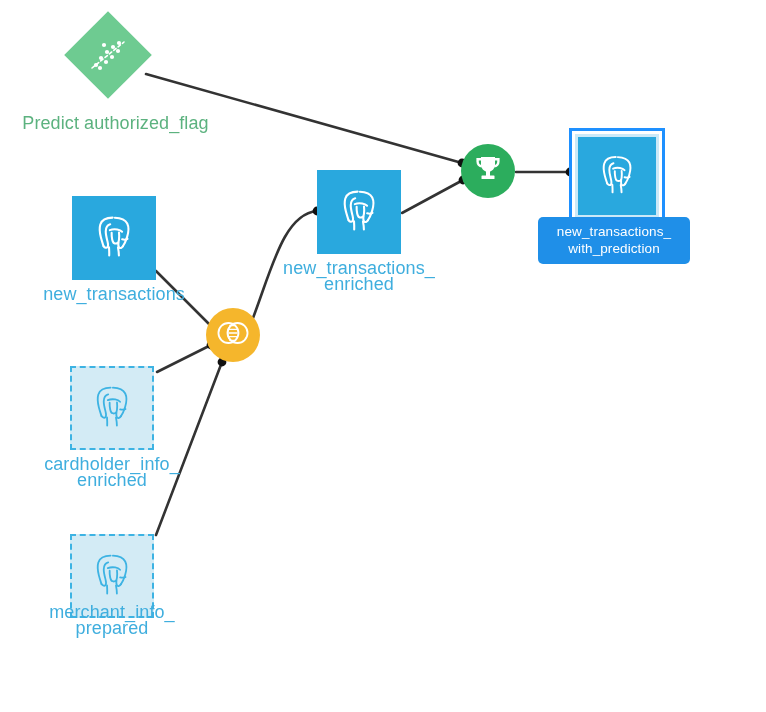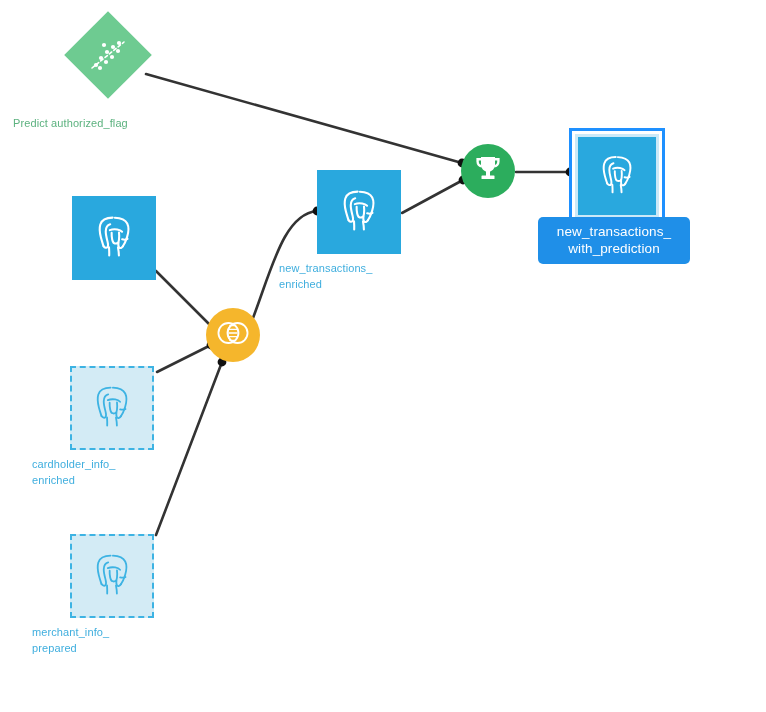--- a/index.html
+++ b/index.html
@@ -86,21 +86,22 @@
     display: flex;
     align-items: center;
     justify-content: center;
   }
   .recipe-circle.join   { background: #f5b62c; }
   .recipe-circle.score  { background: #2cad5d; }
 
   
   .node-label {
     position: absolute;
-    font-size: 11px;
+    text-align: center;
+    font-size: 18px;
     line-height: 16px;
     white-space: pre-line;
     letter-spacing: 0.1px;
   }
   .node-label.dataset-label { color: #3faede; }
   .node-label.recipe-label  { color: #5cb27f; }
 
   .node-label.pill {
     background: #1f8fe8;
     color: #ffffff;
@@ -180,20 +181,21 @@
             <path d="M37.5 25.9c.3 2.6.3 5.6 0 8-.2 1.6-.6 2.9-1.2 3.6"></path>
             <path d="M31.5 37.3c1.5.9 3.4.9 4.8 0"></path>
             <path d="M26.5 42.3c.2 3.2.3 6.7.2 9.1"></path>
             <path d="M36.4 42.6c.6 3 1 6.3 1 8.8"></path>
             <path d="M41 33.5c2.3.6 4.6.4 5.9-.5"></path>
           </g>
         </svg>
       </span>
     </div>
   </div>
+  <div class="node-label dataset-label" style="left:34px; top:286px; width:160px;">new_transactions</div>
 
   <div class="node" style="left:70px; top:366px;">
     <div class="ds-box dashed">
       <span>
         <svg width="58" height="58" viewBox="0 0 64 64">
           <g fill="none" stroke="#3db3e3" stroke-width="2.0" stroke-linecap="round" stroke-linejoin="round">
             <path d="M30.5 9.5c-7.6 0-12.2 3.1-13.6 7.6-1.3 4.2-.6 9.4.6 14.2 1 4 2.3 7.6 2.9 9.6"></path>
             <path d="M20.4 40.9c1.4 2.1 3.4 2.4 4.4 1.2 1-1.2.7-3.6.1-6.1-.9-3.6-2.1-7.7-2-11.5.1-3.8 1.6-6.7 4.9-7.6"></path>
             <path d="M33 9.6c6.7.3 11.5 2.3 13.6 6.4 2 4 1.5 9.7-.2 15.1-1.3 4.2-3.2 8-4.6 10"></path>
             <path d="M41.8 41.1c-1.1 1.9-3 2.5-4.1 1.5-1.1-1-1.1-3.1-.8-5.4"></path>
@@ -226,21 +228,21 @@
             <path d="M37.5 25.9c.3 2.6.3 5.6 0 8-.2 1.6-.6 2.9-1.2 3.6"></path>
             <path d="M31.5 37.3c1.5.9 3.4.9 4.8 0"></path>
             <path d="M26.5 42.3c.2 3.2.3 6.7.2 9.1"></path>
             <path d="M36.4 42.6c.6 3 1 6.3 1 8.8"></path>
             <path d="M41 33.5c2.3.6 4.6.4 5.9-.5"></path>
           </g>
         </svg>
       </span>
     </div>
   </div>
-  <div class="node-label dataset-label" style="left:32px; top:624px; width:160px;">merchant_info_
+  <div class="node-label dataset-label" style="left:32px; top:604px; width:160px;">merchant_info_
 prepared</div>
 
   <div class="node" style="left:206px; top:308px;">
     <div class="recipe-circle join">
       <span>
         <svg width="40" height="28" viewBox="0 0 44 30">
           <defs>
             <clipPath id="vennClipA">
                 <circle cx="17" cy="15" r="11"></circle>
               </clipPath>

